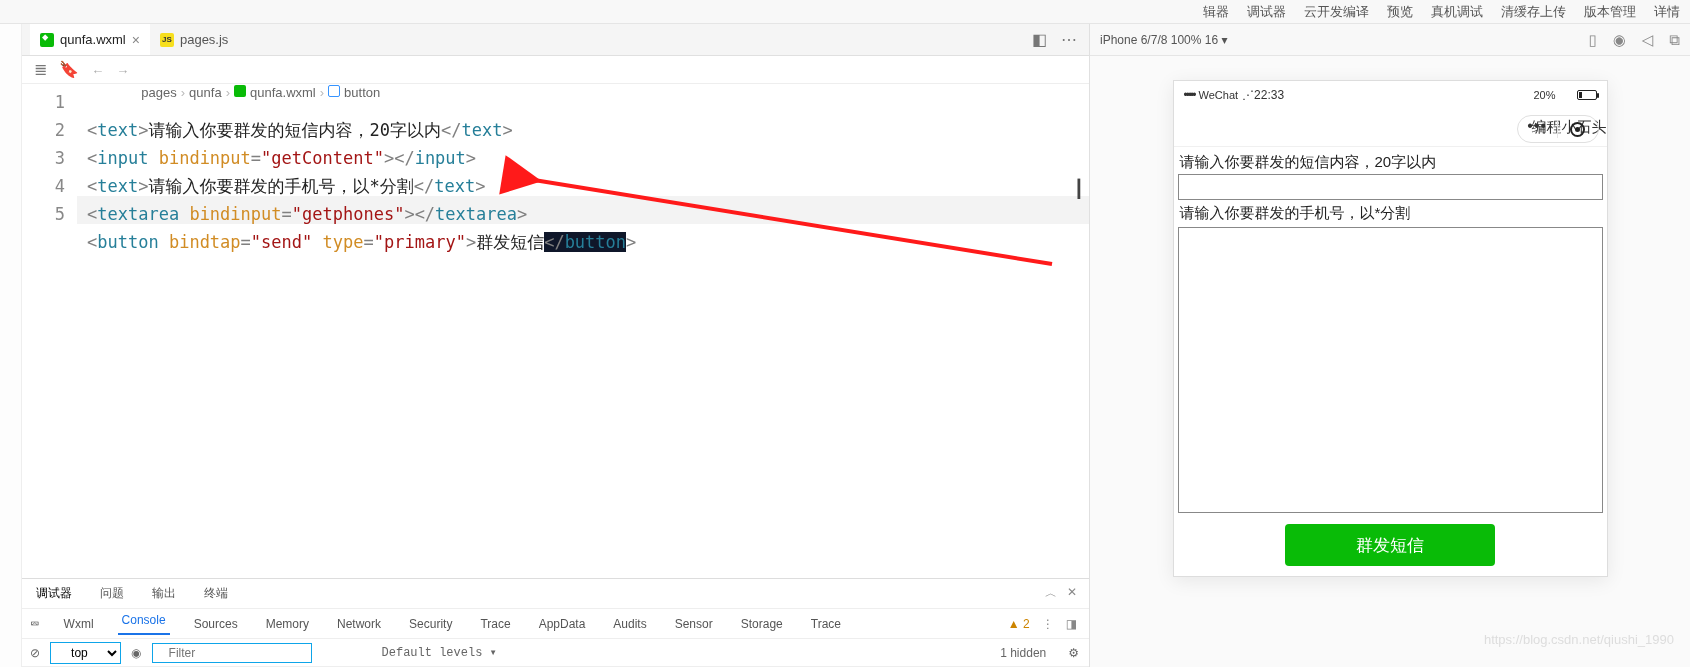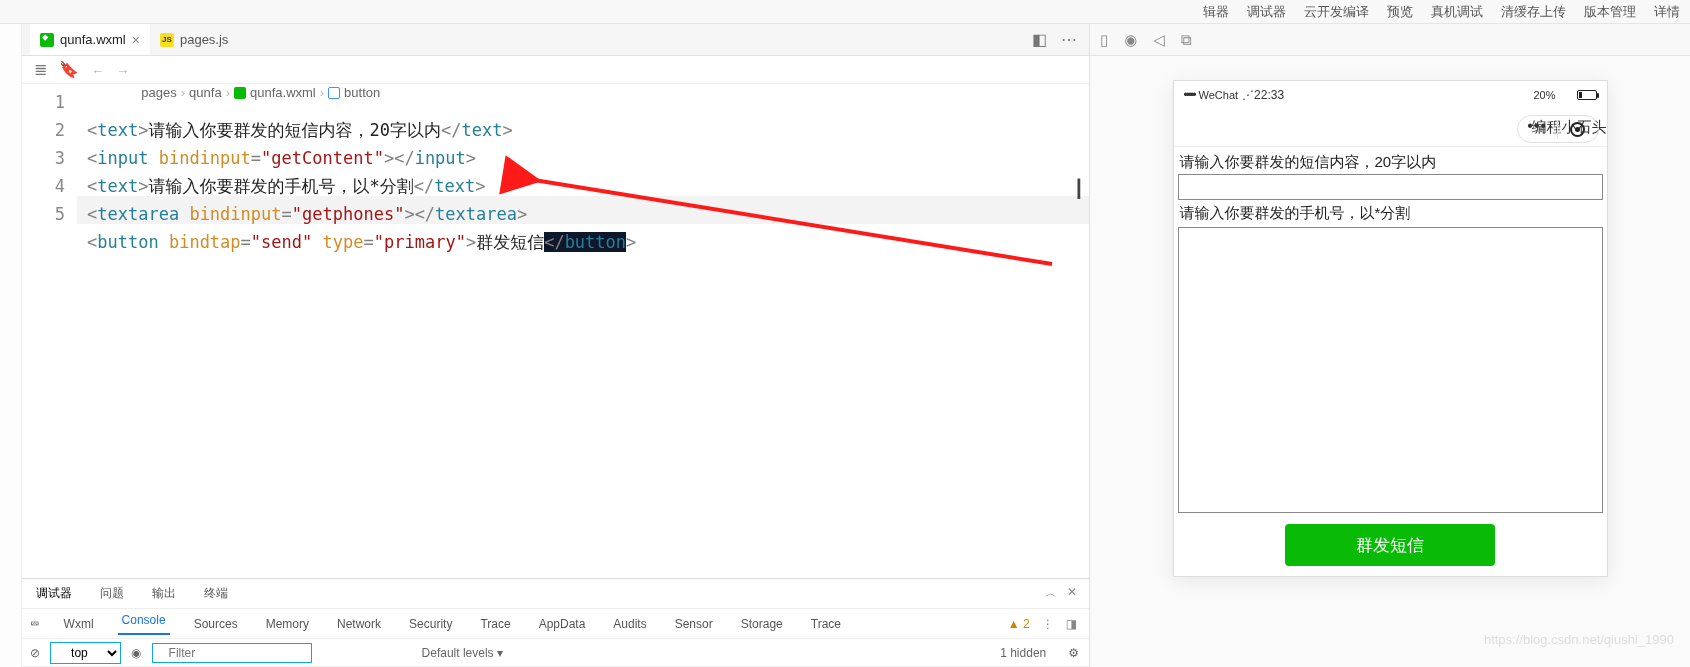--- a/index.html
+++ b/index.html
@@ -28,21 +28,21 @@
 .tab-icon { width: 14px; height: 14px; display: inline-block; border-radius: 2px; }
 .tab-icon.wxml { background: #09bb07; position: relative; }
 .tab-icon.wxml::after { content: '⬥'; color: #fff; font-size: 9px; position: absolute; left: 2px; top: -1px; }
 .tab-icon.js { background: #f7df1e; color: #333; font-size: 8px; font-weight: bold; display: flex; align-items: center; justify-content: center; }
 .tabs-right { margin-left: auto; display: flex; gap: 14px; padding-right: 12px; color: #888; }
 .icon-btn { cursor: pointer; font-size: 16px; color: #777; }
 
 
 .gutterbar { height: 28px; display: flex; align-items: center; gap: 12px; padding: 0 12px; color: #888; font-size: 13px; border-bottom: 1px solid #eee; }
 .gutterbar .nav-arrow { color: #aaa; }
-.breadcrumb { display: flex; align-items: center; gap: 4px; color: #666; margin-top: 46px; }
+.breadcrumb { display: flex; align-items: flex-start; gap: 4px; color: #666; margin-top: 46px; }
 .breadcrumb .sep { color: #bbb; }
 .bc-icon { width: 12px; height: 12px; background: #09bb07; border-radius: 2px; display: inline-block; }
 .bc-icon.btn { background: none; border: 1px solid #3794ff; }
 
 
 .code-area { flex: 1; display: flex; font-family: Consolas, Menlo, monospace; font-size: 17px; line-height: 28px; position: relative; overflow: hidden; }
 .lineno { width: 55px; text-align: right; padding: 4px 12px 0 0; color: #888; background: #fff; user-select: none; }
 .code { flex: 1; padding: 4px 0 0 10px; white-space: pre; position: relative; }
 .tag { color: #267f99; }
 .angle { color: #808080; }
@@ -63,21 +63,21 @@
 .dev-tabs .dt.active { color: #000; font-weight: 500; }
 .dev-tabs .right { margin-left: auto; display: flex; gap: 10px; padding-right: 12px; color: #888; }
 .dev-sub { display: flex; align-items: center; height: 30px; gap: 20px; padding-left: 8px; border-bottom: 1px solid #eee; }
 .dev-sub .ds { color: #555; cursor: pointer; padding: 0 4px; }
 .dev-sub .ds.active { color: #1a73e8; border-bottom: 2px solid #1a73e8; margin-bottom: -1px; padding-bottom: 6px; }
 .dev-sub .right { margin-left: auto; display: flex; gap: 12px; padding-right: 12px; align-items: center; color: #888; }
 .dev-sub .warn { color: #cc8400; }
 .dev-filter { display: flex; align-items: center; height: 28px; gap: 10px; padding-left: 8px; color: #666; border-bottom: 1px solid #eee; }
 .dev-filter select, .dev-filter input { font-size: 12px; border: 1px solid #0ea5e9; padding: 2px 16px; background: #fff; }
 .dev-filter input { width: 160px; }
-.dev-filter .lvl { margin-left: 100px; }
+.dev-filter .lvl { margin-left: 60px; font-family: Liberation Mono, monospace; }
 .dev-filter .right { margin-left: auto; padding-right: 12px; }
 
 
 .sim-top { height: 32px; display: flex; align-items: center; padding: 0 10px; border-bottom: 1px solid #e5e5e5; font-size: 12px; color: #555; background: #f8f8f8; }
 .sim-top .device { flex: 1; }
 .sim-top .ricons { display: flex; gap: 16px; color: #888; font-size: 15px; }
 .sim-body { flex: 1; display: flex; justify-content: center; align-items: flex-start; padding-top: 24px; position: relative; }
 .device-frame { width: 435px; background: #fff; border: 1px solid #ddd; box-shadow: 0 4px 18px rgba(0,0,0,.08); }
 .status-bar { display: flex; align-items: center; height: 28px; padding: 0 10px; font-size: 12px; }
 .status-bar .sig { letter-spacing: -2px; }
@@ -234,20 +234,21 @@
               <div class="right">1 hidden</div>
               <span style="padding-right:10px;">⚙</span>
             </div>
           </div>
         </div>
       </div>
     </div>
 
     <div class="right-pane">
       <div class="sim-top">
+        <div class="device">iPhone 6/7/8 100% 16 ▾</div>
         <div class="ricons">
           <span>▯</span>
           <span>◉</span>
           <span>◁</span>
           <span>⧉</span>
         </div>
       </div>
       <div class="sim-body">
         <div class="device-frame">
           <div class="status-bar">

